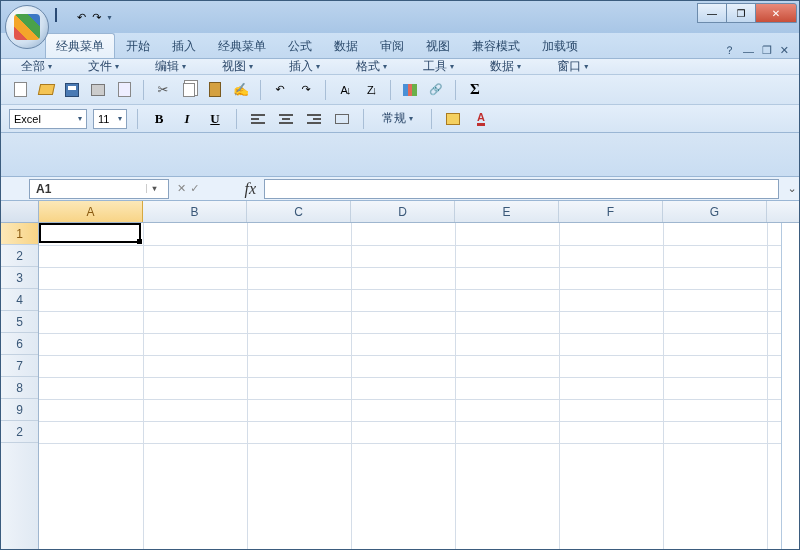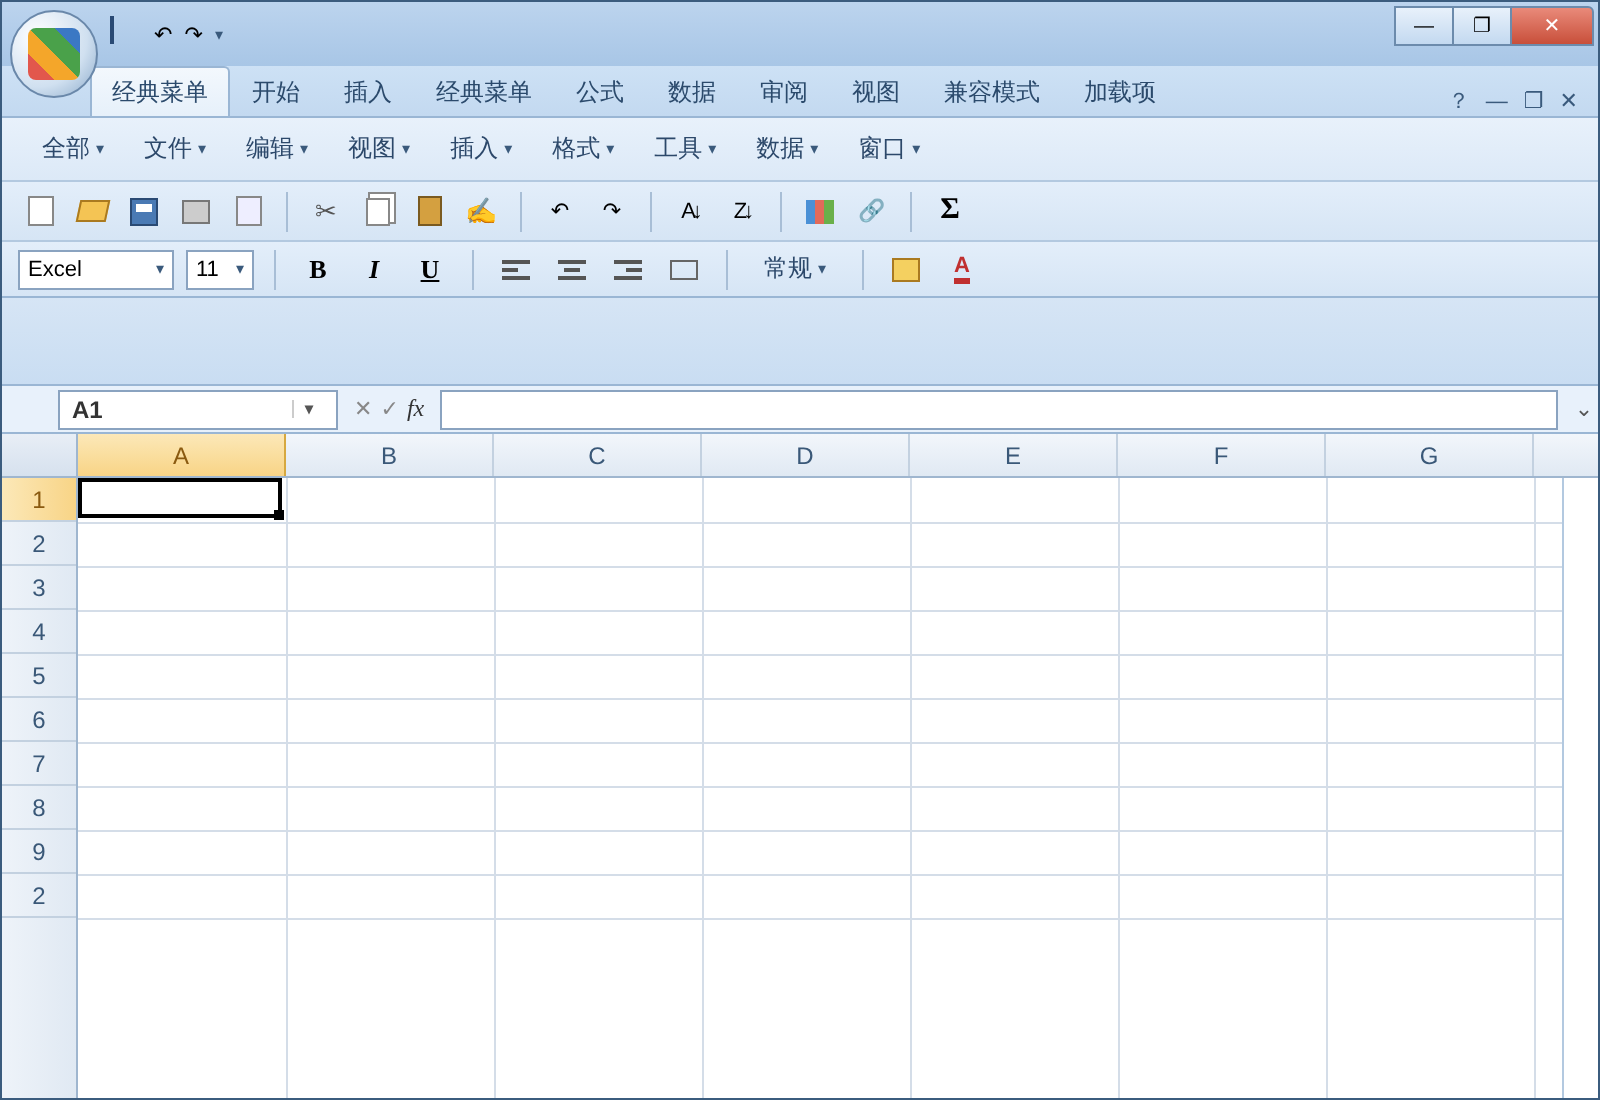--- a/index.html
+++ b/index.html
@@ -97,24 +97,24 @@
 }
 .ribbon-tab.active {
   background: linear-gradient(#f3f8fd,#e6f0fa);
   border-color:#9ab6d4;
   border-radius:3px 3px 0 0;
 }
 .ribbon-right {
   margin-left:auto; display:flex; gap:8px; padding-right:10px; align-items:center; color:#3a5a7c;
 }
 .classic-menu {
-  height:32px;
+  height:16px;
   background: linear-gradient(#e8f1fb,#dce9f7);
   display:flex; align-items:center;
-  padding-left:12px; gap:4px;
+  padding-left:12px; gap:20px;
   border-bottom:1px solid #b3c9e0;
 }
 .menu-item {
   padding:2px 8px; color:#2c486a; font-size:12px;
   display:flex; align-items:center; gap:3px;
 }
 .dropdown-arrow { font-size:8px; color:#3a5a7c; }
 .toolbar-row {
   height:30px;
   background: linear-gradient(#e3eefa,#d6e5f5);
@@ -155,21 +155,21 @@
   border-bottom:1px solid #9ab6d4;
 }
 .name-box {
   width:140px; height:20px; margin-left:28px;
   background:#fff; border:1px solid #8aa3c0;
   display:flex; align-items:center; padding:0 6px;
   font-size:12px; font-weight:bold; color:#333;
 }
 .name-box-dd { width:16px; text-align:center; font-size:8px; color:#555; border-left:1px solid #ccc; margin-left:auto;}
 .fx-btns { display:flex; gap:4px; margin:0 8px; align-items:center; }
-.fx { font-style:italic; font-family:serif; font-size:12px; color:#333; }
+.fx { font-style:italic; font-family:serif; font-size:16px; color:#333;margin-left:41px; }
 .formula-input { flex:1; height:20px; background:#fff; border:1px solid #8aa3c0; margin-right:6px; }
 .expand { width:14px; text-align:center; color:#555; }
 .grid-area {
   flex:1; display:flex; flex-direction:column; background:#fff; overflow:hidden;
 }
 .col-headers {
   height:22px; display:flex; background:linear-gradient(#f2f6fb,#e0e9f3); border-bottom:1px solid #9fb6cf;
 }
 .corner { width:38px; border-right:1px solid #9fb6cf; background:linear-gradient(#e8eef6,#d6e1ee);}
 .col-h {

